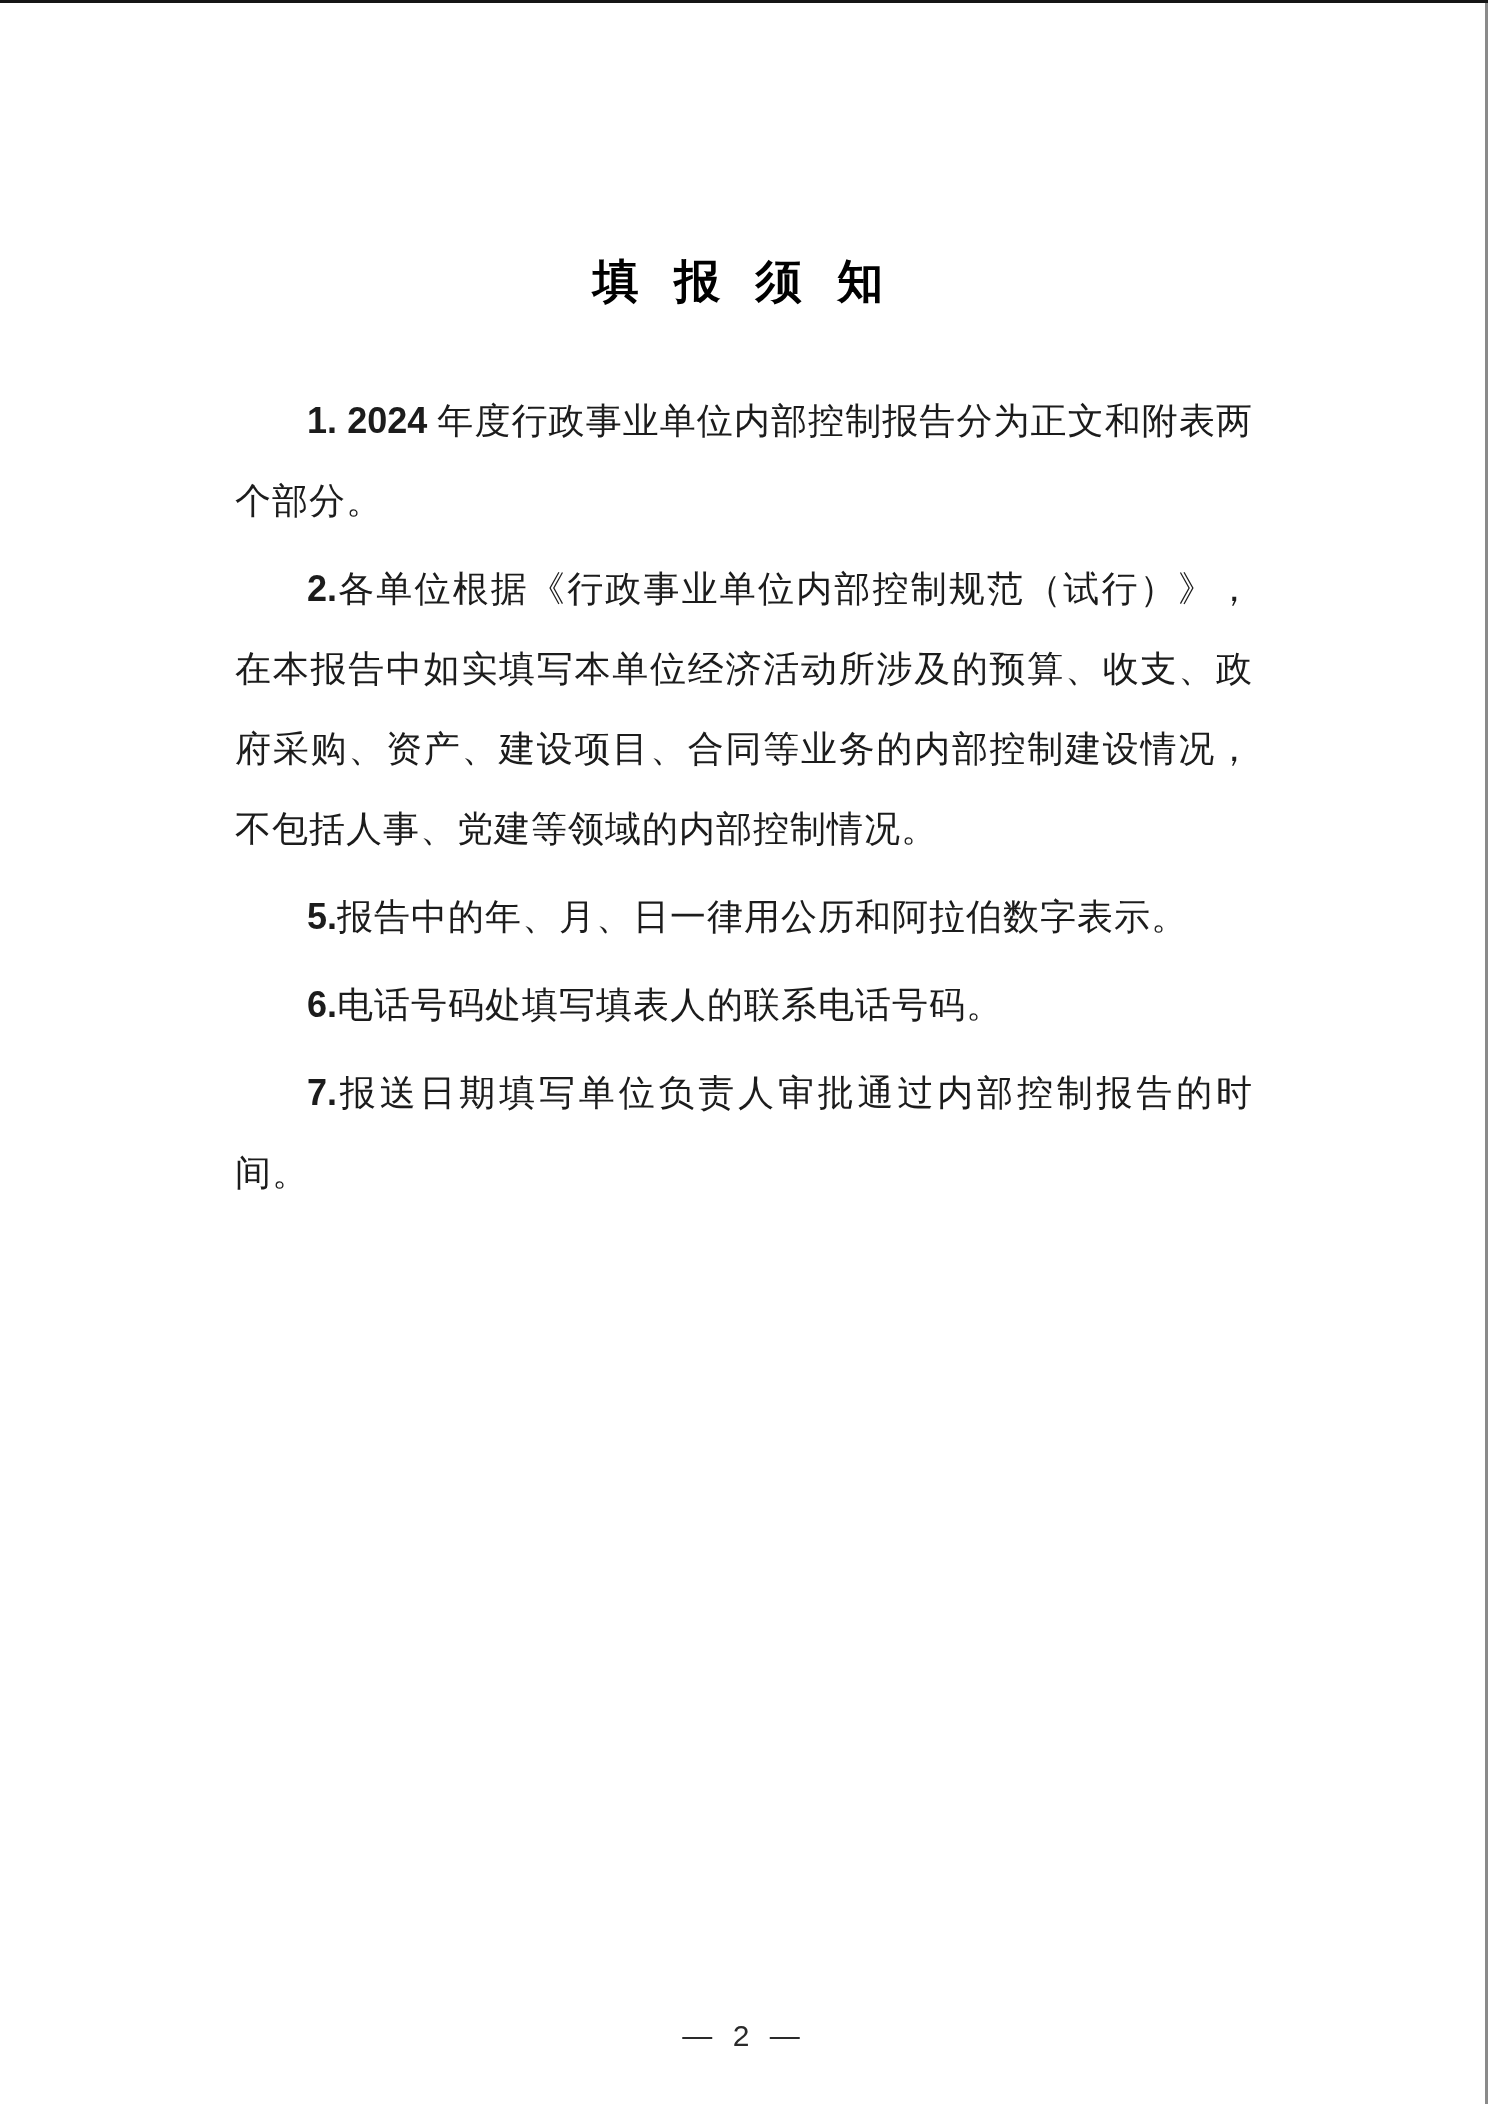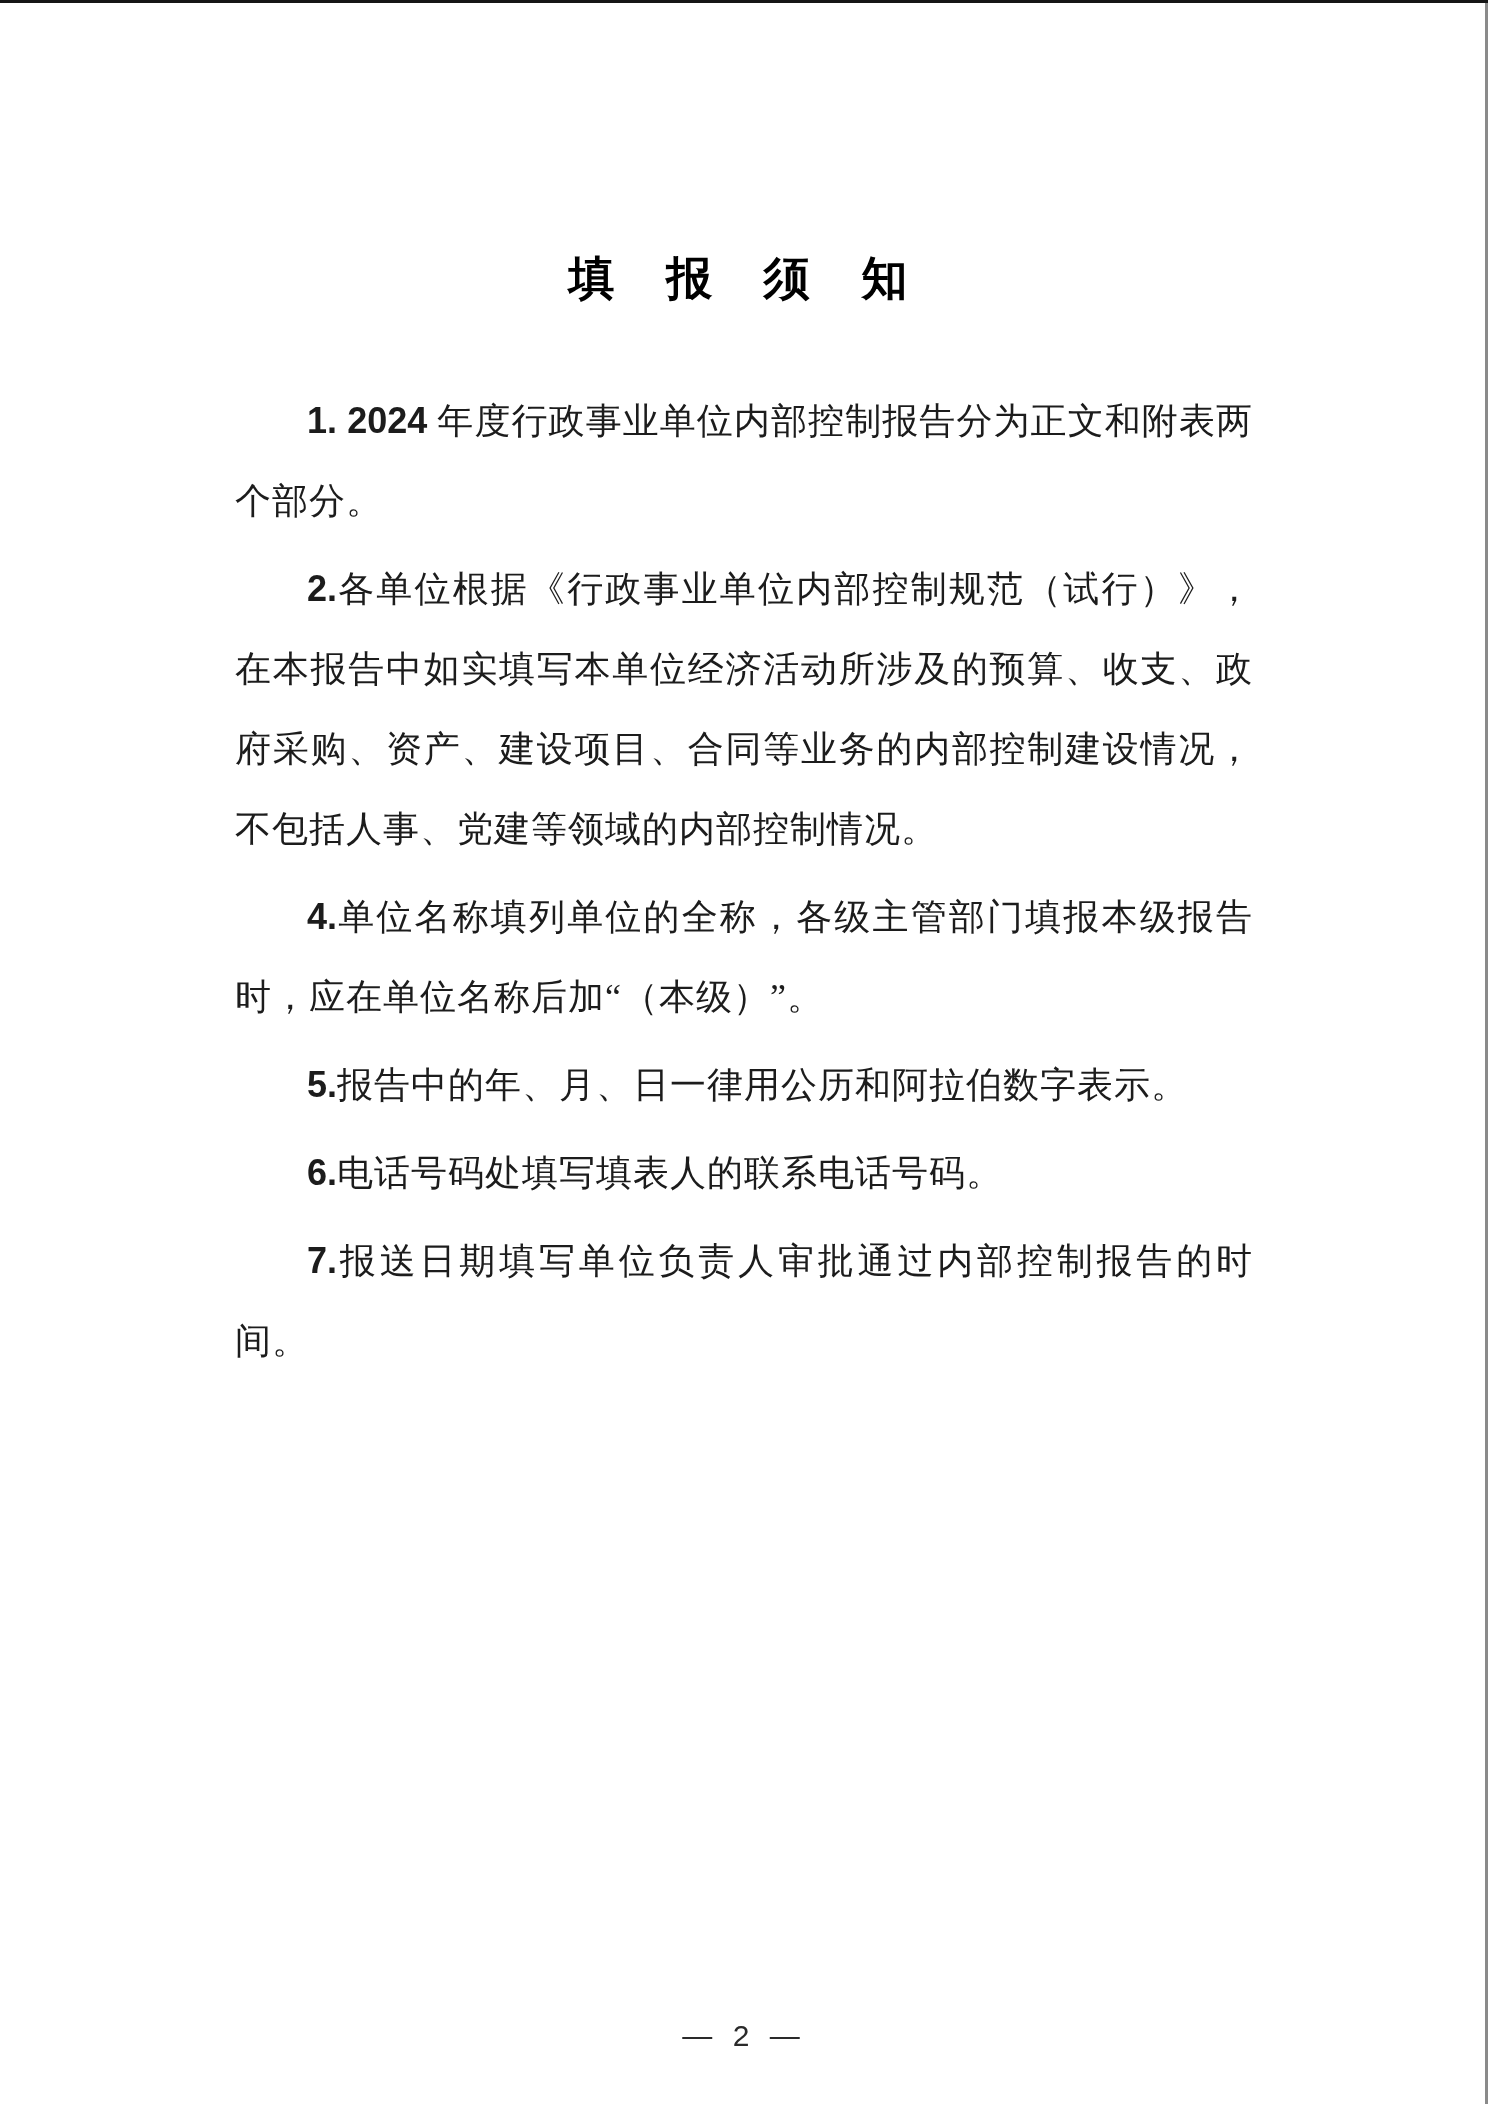--- a/index.html
+++ b/index.html
@@ -23,21 +23,21 @@
     top: 0;
     right: 0;
     width: 3px;
     height: 2104px;
     background: #8a8a8a;
   }
   .doc-title {
     margin: 0;
     padding-top: 253px;
     text-align: center;
-    font-family: Liberation Mono, monospace;
+    font-family: Liberation Serif, serif;
     font-weight: bold;
     font-size: 46px;
     line-height: 52px;
     letter-spacing: 12px;
     color: #000000;
     white-space: pre;
   }
   .content {
     width: 1034px;
     margin: 73px auto 0 auto;
@@ -69,21 +69,20 @@
 </style>
 </head>
 <body>
 
 <div class="page">
   <h1 class="doc-title">填 报 须 知</h1>
 
   <div class="content">
     <p><span class="num">1.</span> <span class="num">2024</span> 年度行政事业单位内部控制报告分为正文和附表两个部分。</p>
     <p><span class="num">2.</span>各单位根据《行政事业单位内部控制规范（试行）》，在本报告中如实填写本单位经济活动所涉及的预算、收支、政府采购、资产、建设项目、合同等业务的内部控制建设情况，不包括人事、党建等领域的内部控制情况。</p>
-    <p><span class="num">4.</span>单位名称填列单位的全称，各级主管部门填报本级报告时，应在单位名称后加“（本级）”。</p>
     <p><span class="num">5.</span>报告中的年、月、日一律用公历和阿拉伯数字表示。</p>
     <p><span class="num">6.</span>电话号码处填写填表人的联系电话号码。</p>
     <p><span class="num">7.</span>报送日期填写单位负责人审批通过内部控制报告的时间。</p>
   </div>
 
   <div class="page-number">— 2 —</div>
 
   <div class="edge-right"></div>
 </div>
 

